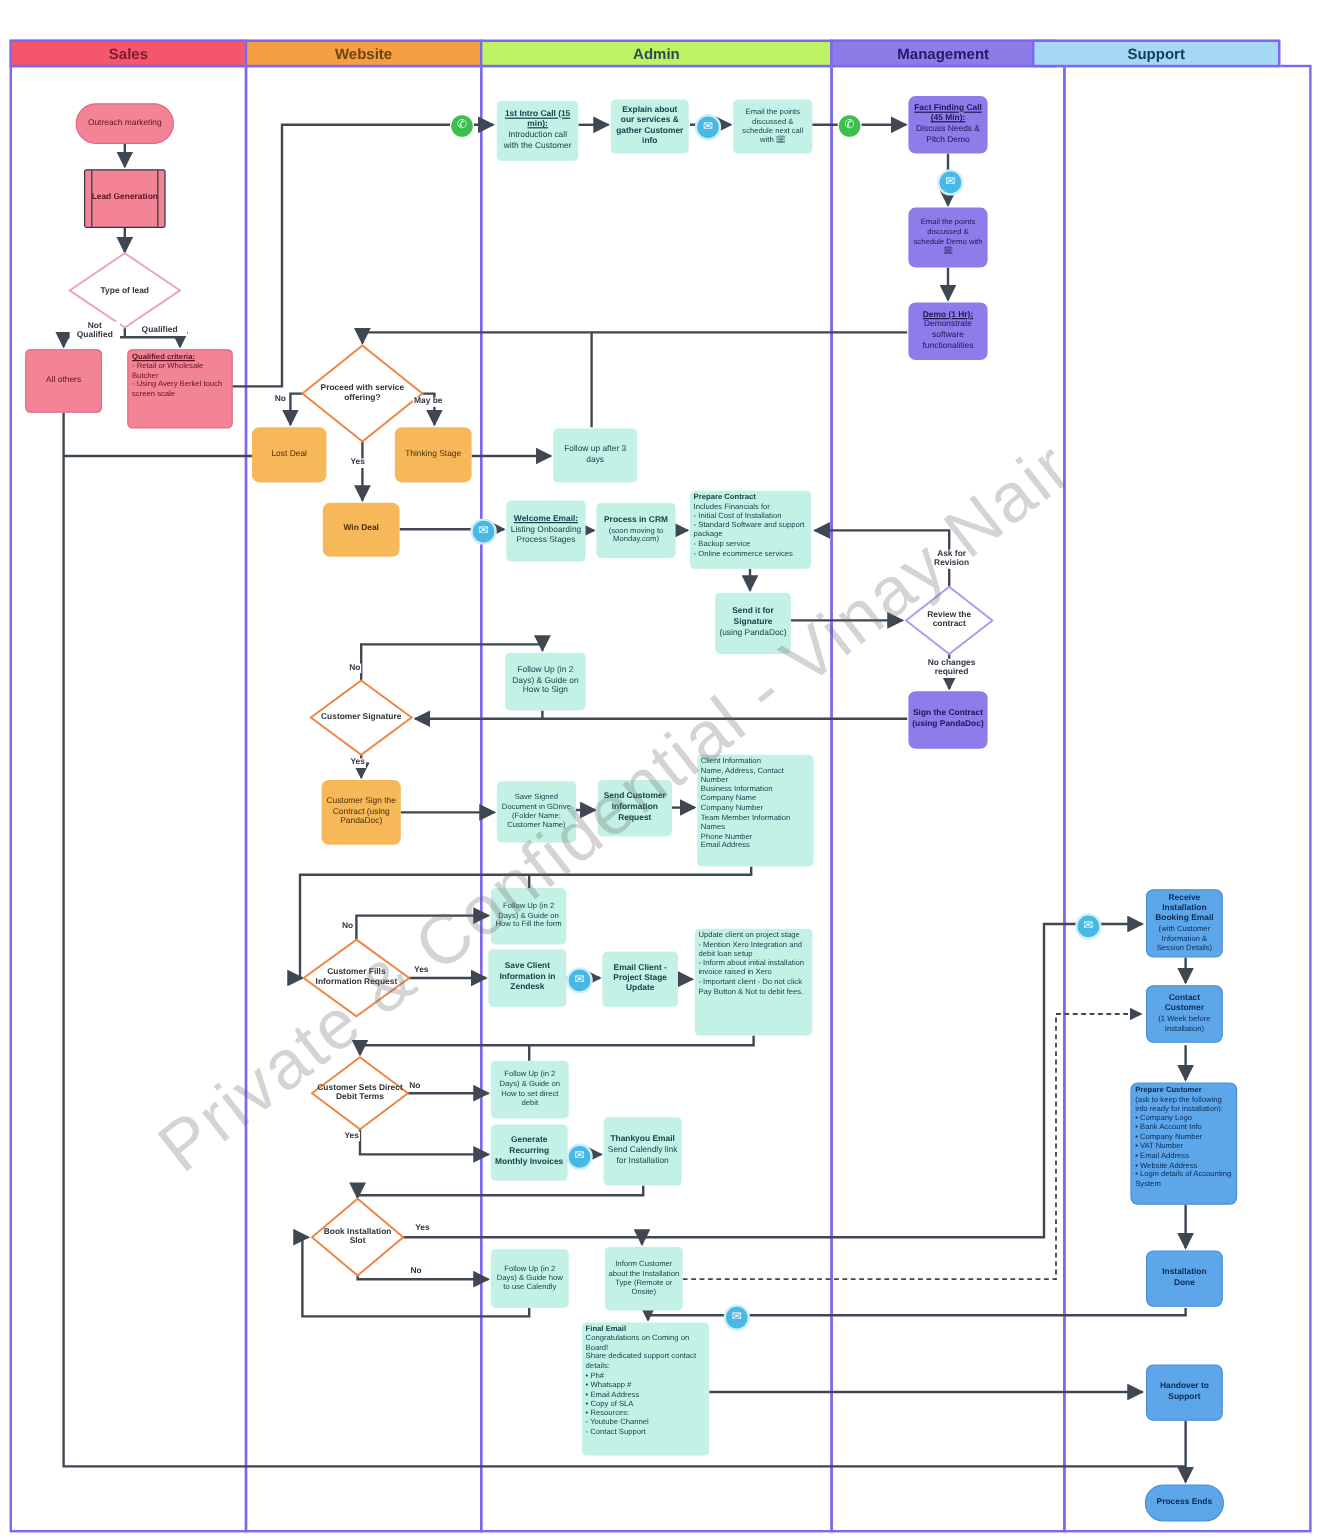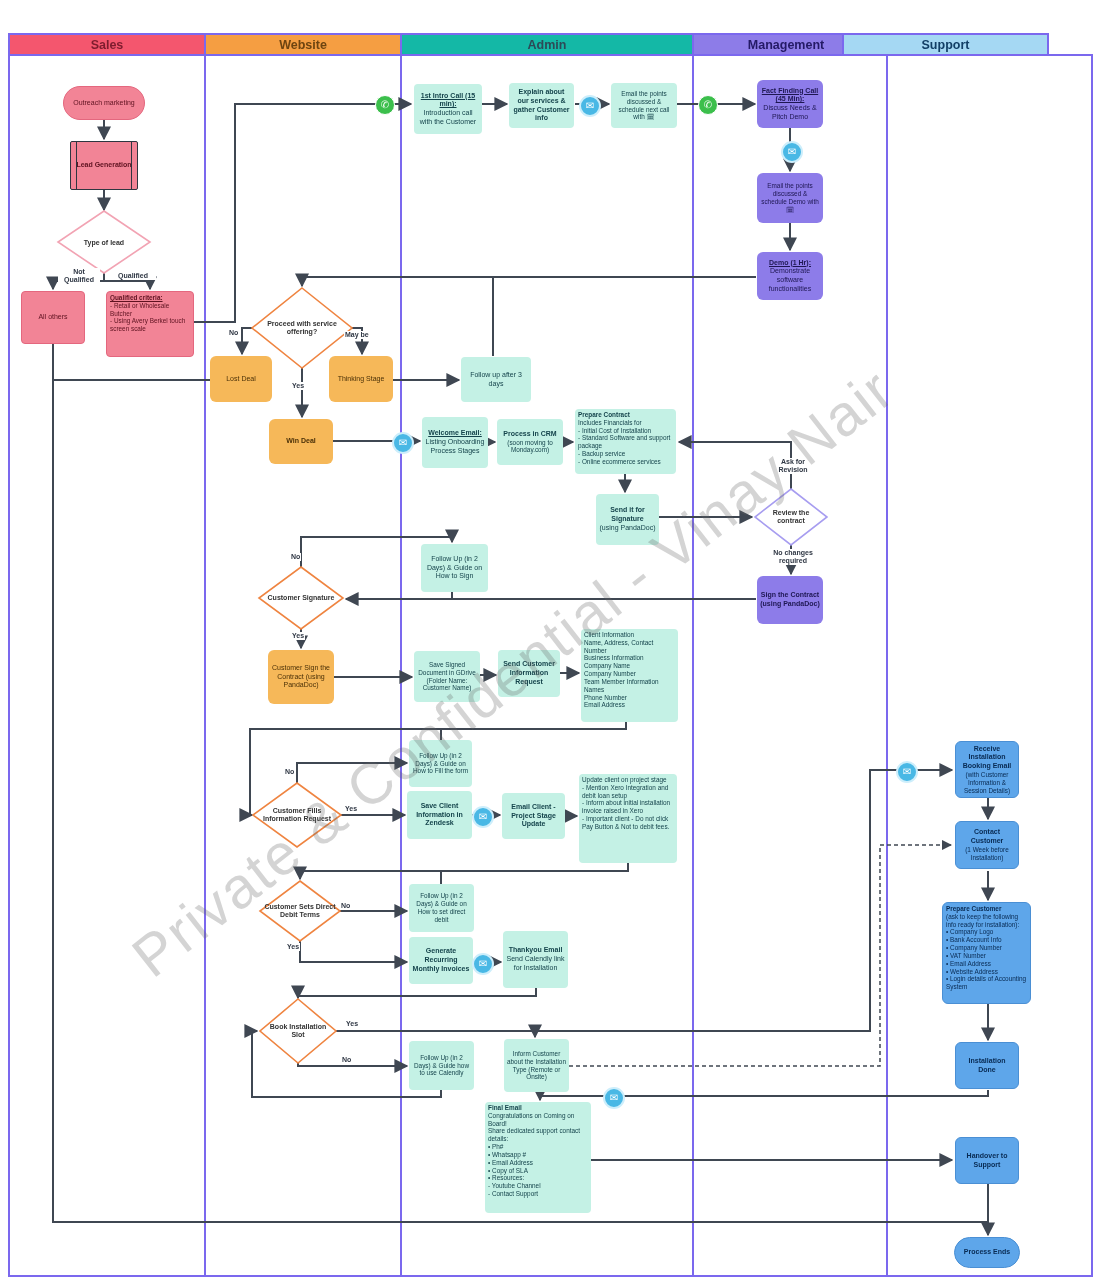--- a/index.html
+++ b/index.html
@@ -2,21 +2,21 @@
 <html><head>
 <meta charset="utf-8">
 <style>
   html,body{margin:0;padding:0;background:#fff;font-family:"Liberation Sans",sans-serif;}
   .canvas{position:relative;width:1100px;height:1282px;background:#fff;overflow:hidden;}
   
   .head{position:absolute;top:33px;height:23px;border:2px solid #7b68ee;box-sizing:border-box;
         display:flex;align-items:center;justify-content:center;font-weight:700;font-size:12.5px;z-index:2;}
   .body-col{position:absolute;top:54px;height:1223px;border:2px solid #7b68ee;box-sizing:border-box;z-index:0;}
   .h0{background:#f4566e;color:#7e1c2e;} .h1{background:#f59e42;color:#6d4410;}
-  .h2{background:#14b8a6;color:#2d4a57;} .h3{background:#8d7ce8;color:#241a66;}
+  .h2{background:#bef264;color:#2d4a57;} .h3{background:#8d7ce8;color:#241a66;}
   .h4{background:#a5d8f3;color:#123f66;}
   
   .node{position:absolute;z-index:3;box-sizing:border-box;display:flex;flex-direction:column;
         align-items:center;justify-content:center;text-align:center;font-size:7px;line-height:1.25;
         border-radius:4px;padding:2px 3px;}
   .la{align-items:flex-start;text-align:left;justify-content:flex-start;}
   .pre{white-space:pre-line;}
   .xs{font-size:6.4px;line-height:1.22;}
   .teal{background:#c4f1e5;color:#15444c;}
   .orange{background:#f6b859;color:#4a3007;border-radius:6px;}
@@ -50,21 +50,21 @@
 </style>
 </head>
 <body>
 
 <div class="canvas">
 
   <div class="head h0" style="left:8px;width:198px;">Sales</div>
   <div class="head h1" style="left:204px;width:198px;">Website</div>
   <div class="head h2" style="left:400px;width:294px;">Admin</div>
   <div class="head h3" style="left:692px;width:188px;">Management</div>
-  <div class="head h4" style="left:842px;width:207px;">Support</div>
+  <div class="head h4" style="left:860px;width:207px;">Support</div>
 
   <div class="body-col" style="left:8px;width:198px;"></div>
   <div class="body-col" style="left:204px;width:198px;"></div>
   <div class="body-col" style="left:400px;width:294px;"></div>
   <div class="body-col" style="left:692px;width:196px;"></div>
   <div class="body-col" style="left:886px;width:207px;"></div>
 
   <svg class="edges" width="1100" height="1282">
     <defs>
       <marker id="arr" viewBox="0 0 10 10" refX="9" refY="5" markerWidth="7" markerHeight="7" orient="auto-start-reverse">

